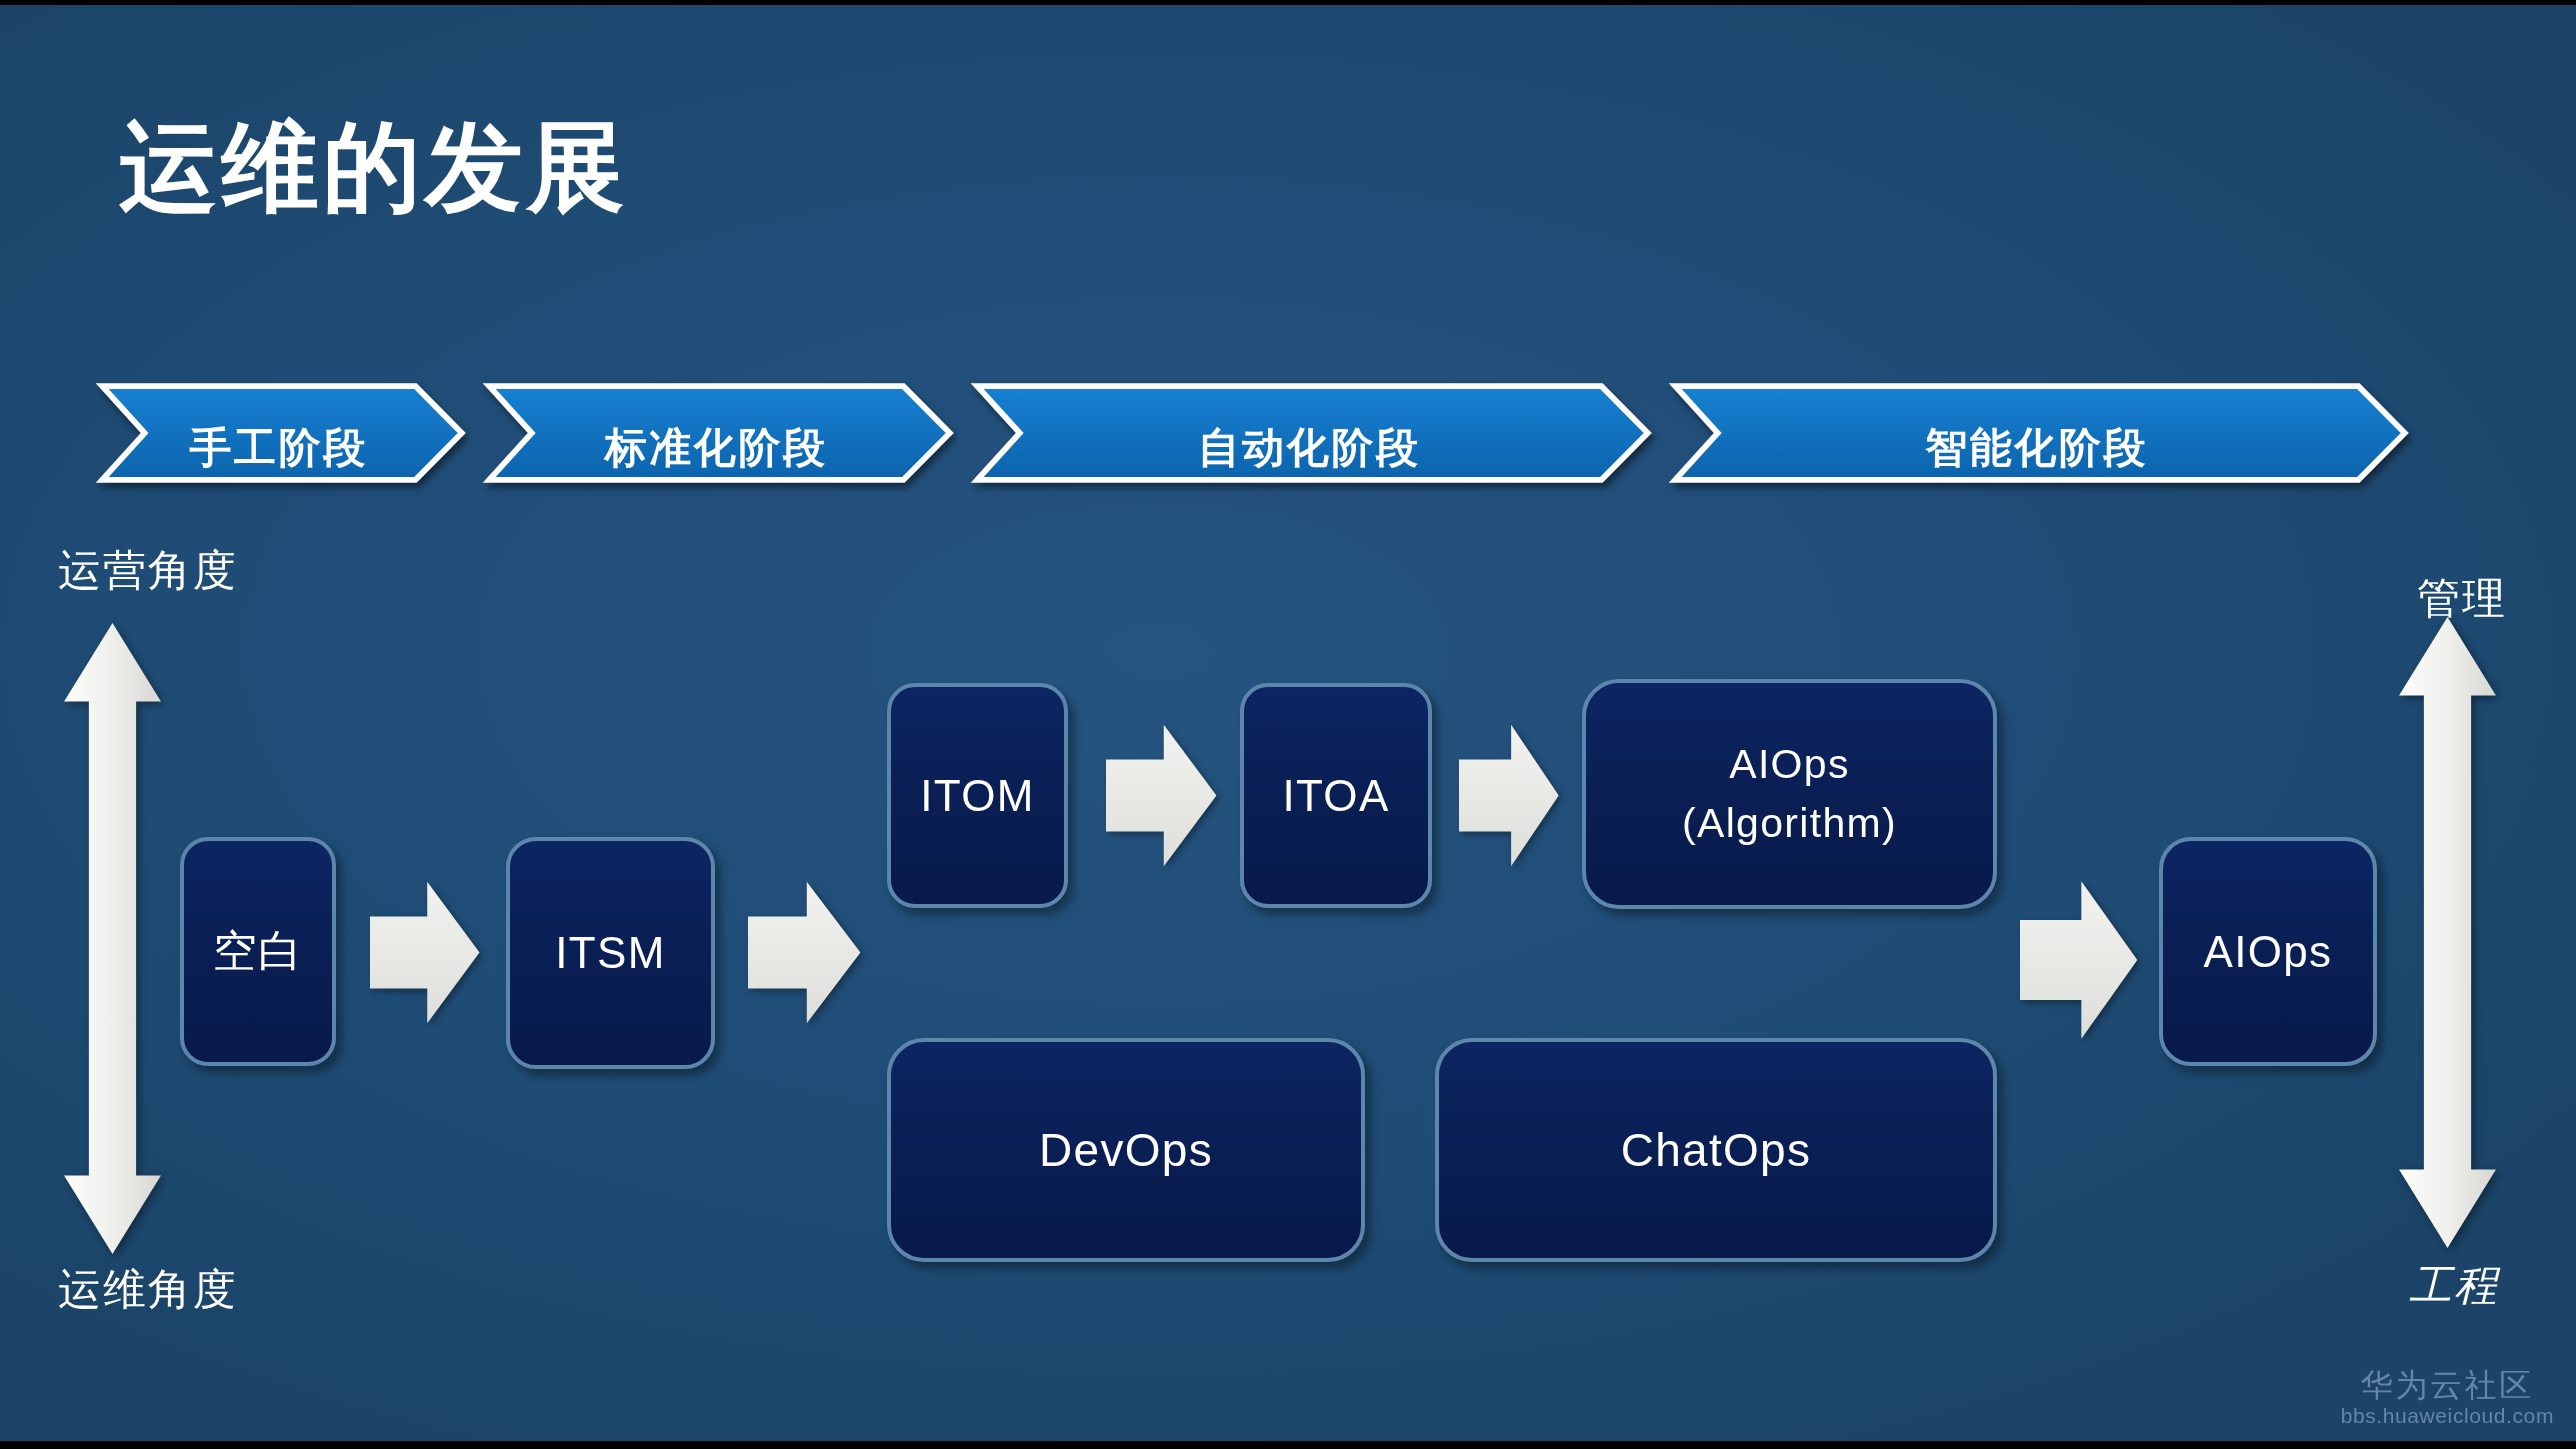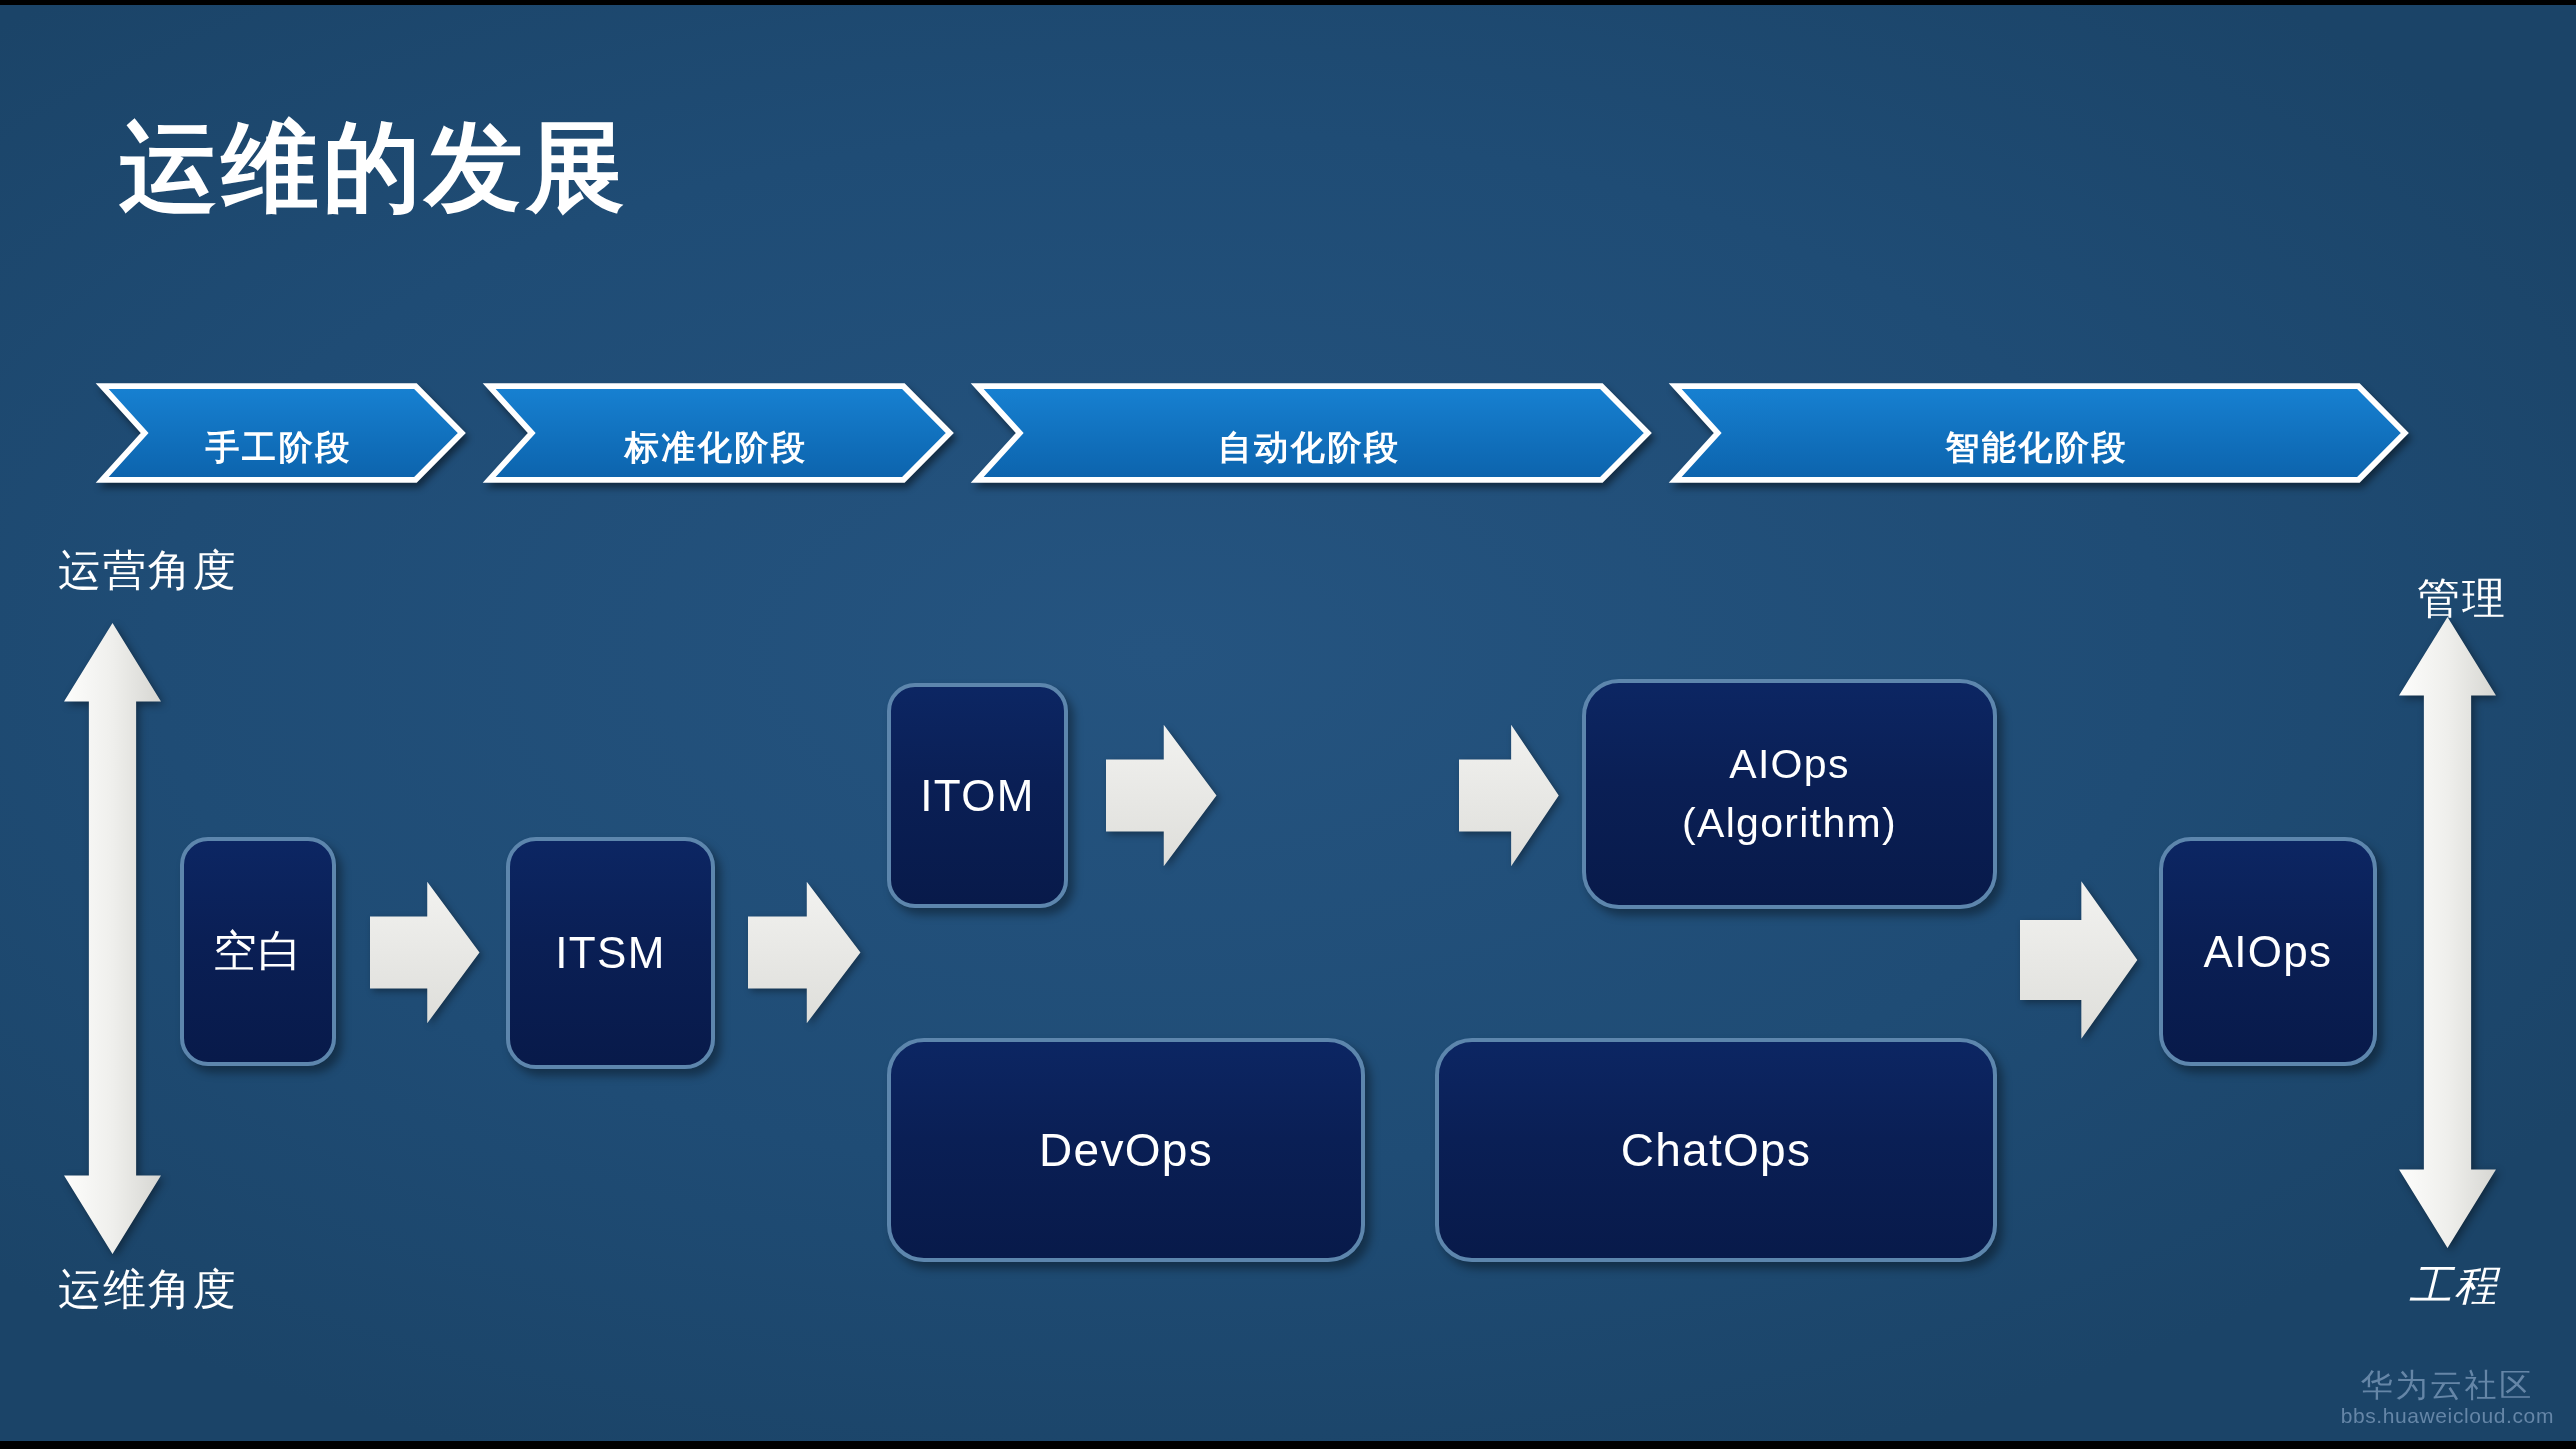--- a/index.html
+++ b/index.html
@@ -28,21 +28,21 @@
     font-size:98px;font-weight:bold;letter-spacing:3.9px;
   }
 
   
   .chevron{position:absolute;top:383px;height:100px;}
   .chevron svg{position:absolute;left:0;top:0;width:100%;height:100%;overflow:visible;
     filter:drop-shadow(3.9px 5.2px 3.9px rgba(0,0,0,0.45));}
   .chevron .lbl{
     position:absolute;inset:0;display:flex;align-items:center;justify-content:center;
     padding-left:19.3px;padding-right:26px;
-    font-size:34px;font-weight:700;letter-spacing:2.6px;margin-top:30px;
+    font-size:42px;font-weight:700;letter-spacing:2.6px;margin-top:30px;
   }
   .chev-1{left:99px;width:366px;}
   .chev-2{left:486px;width:467px;}
   .chev-3{left:974px;width:677px;}
   .chev-4{left:1672px;width:736px;}
 
   
   .axis-label{position:absolute;font-size:43px;letter-spacing:1.9px;white-space:nowrap;}
   .lbl-op-top{left:58px;top:542px;}
   .lbl-op-bottom{left:58px;top:1261px;}
@@ -187,20 +187,23 @@
   <div class="node n-itom">
     <span>ITOM</span>
   </div>
 
   <div class="h-arrow a-3">
     <svg viewBox="0 0 180 240" preserveAspectRatio="none">
       <polygon points="0,62 92,62 92,6 176,120 92,234 92,178 0,178" fill="url(#gradArrowH)"></polygon>
     </svg>
   </div>
 
+  <div class="node n-itoa">
+    <span>ITOA</span>
+  </div>
 
   <div class="h-arrow a-4">
     <svg viewBox="0 0 180 240" preserveAspectRatio="none">
       <polygon points="0,62 92,62 92,6 176,120 92,234 92,178 0,178" fill="url(#gradArrowH)"></polygon>
     </svg>
   </div>
 
   <div class="node n-aiops-alg">
     <span class="multiline">
       <span>AIOps</span><br>

